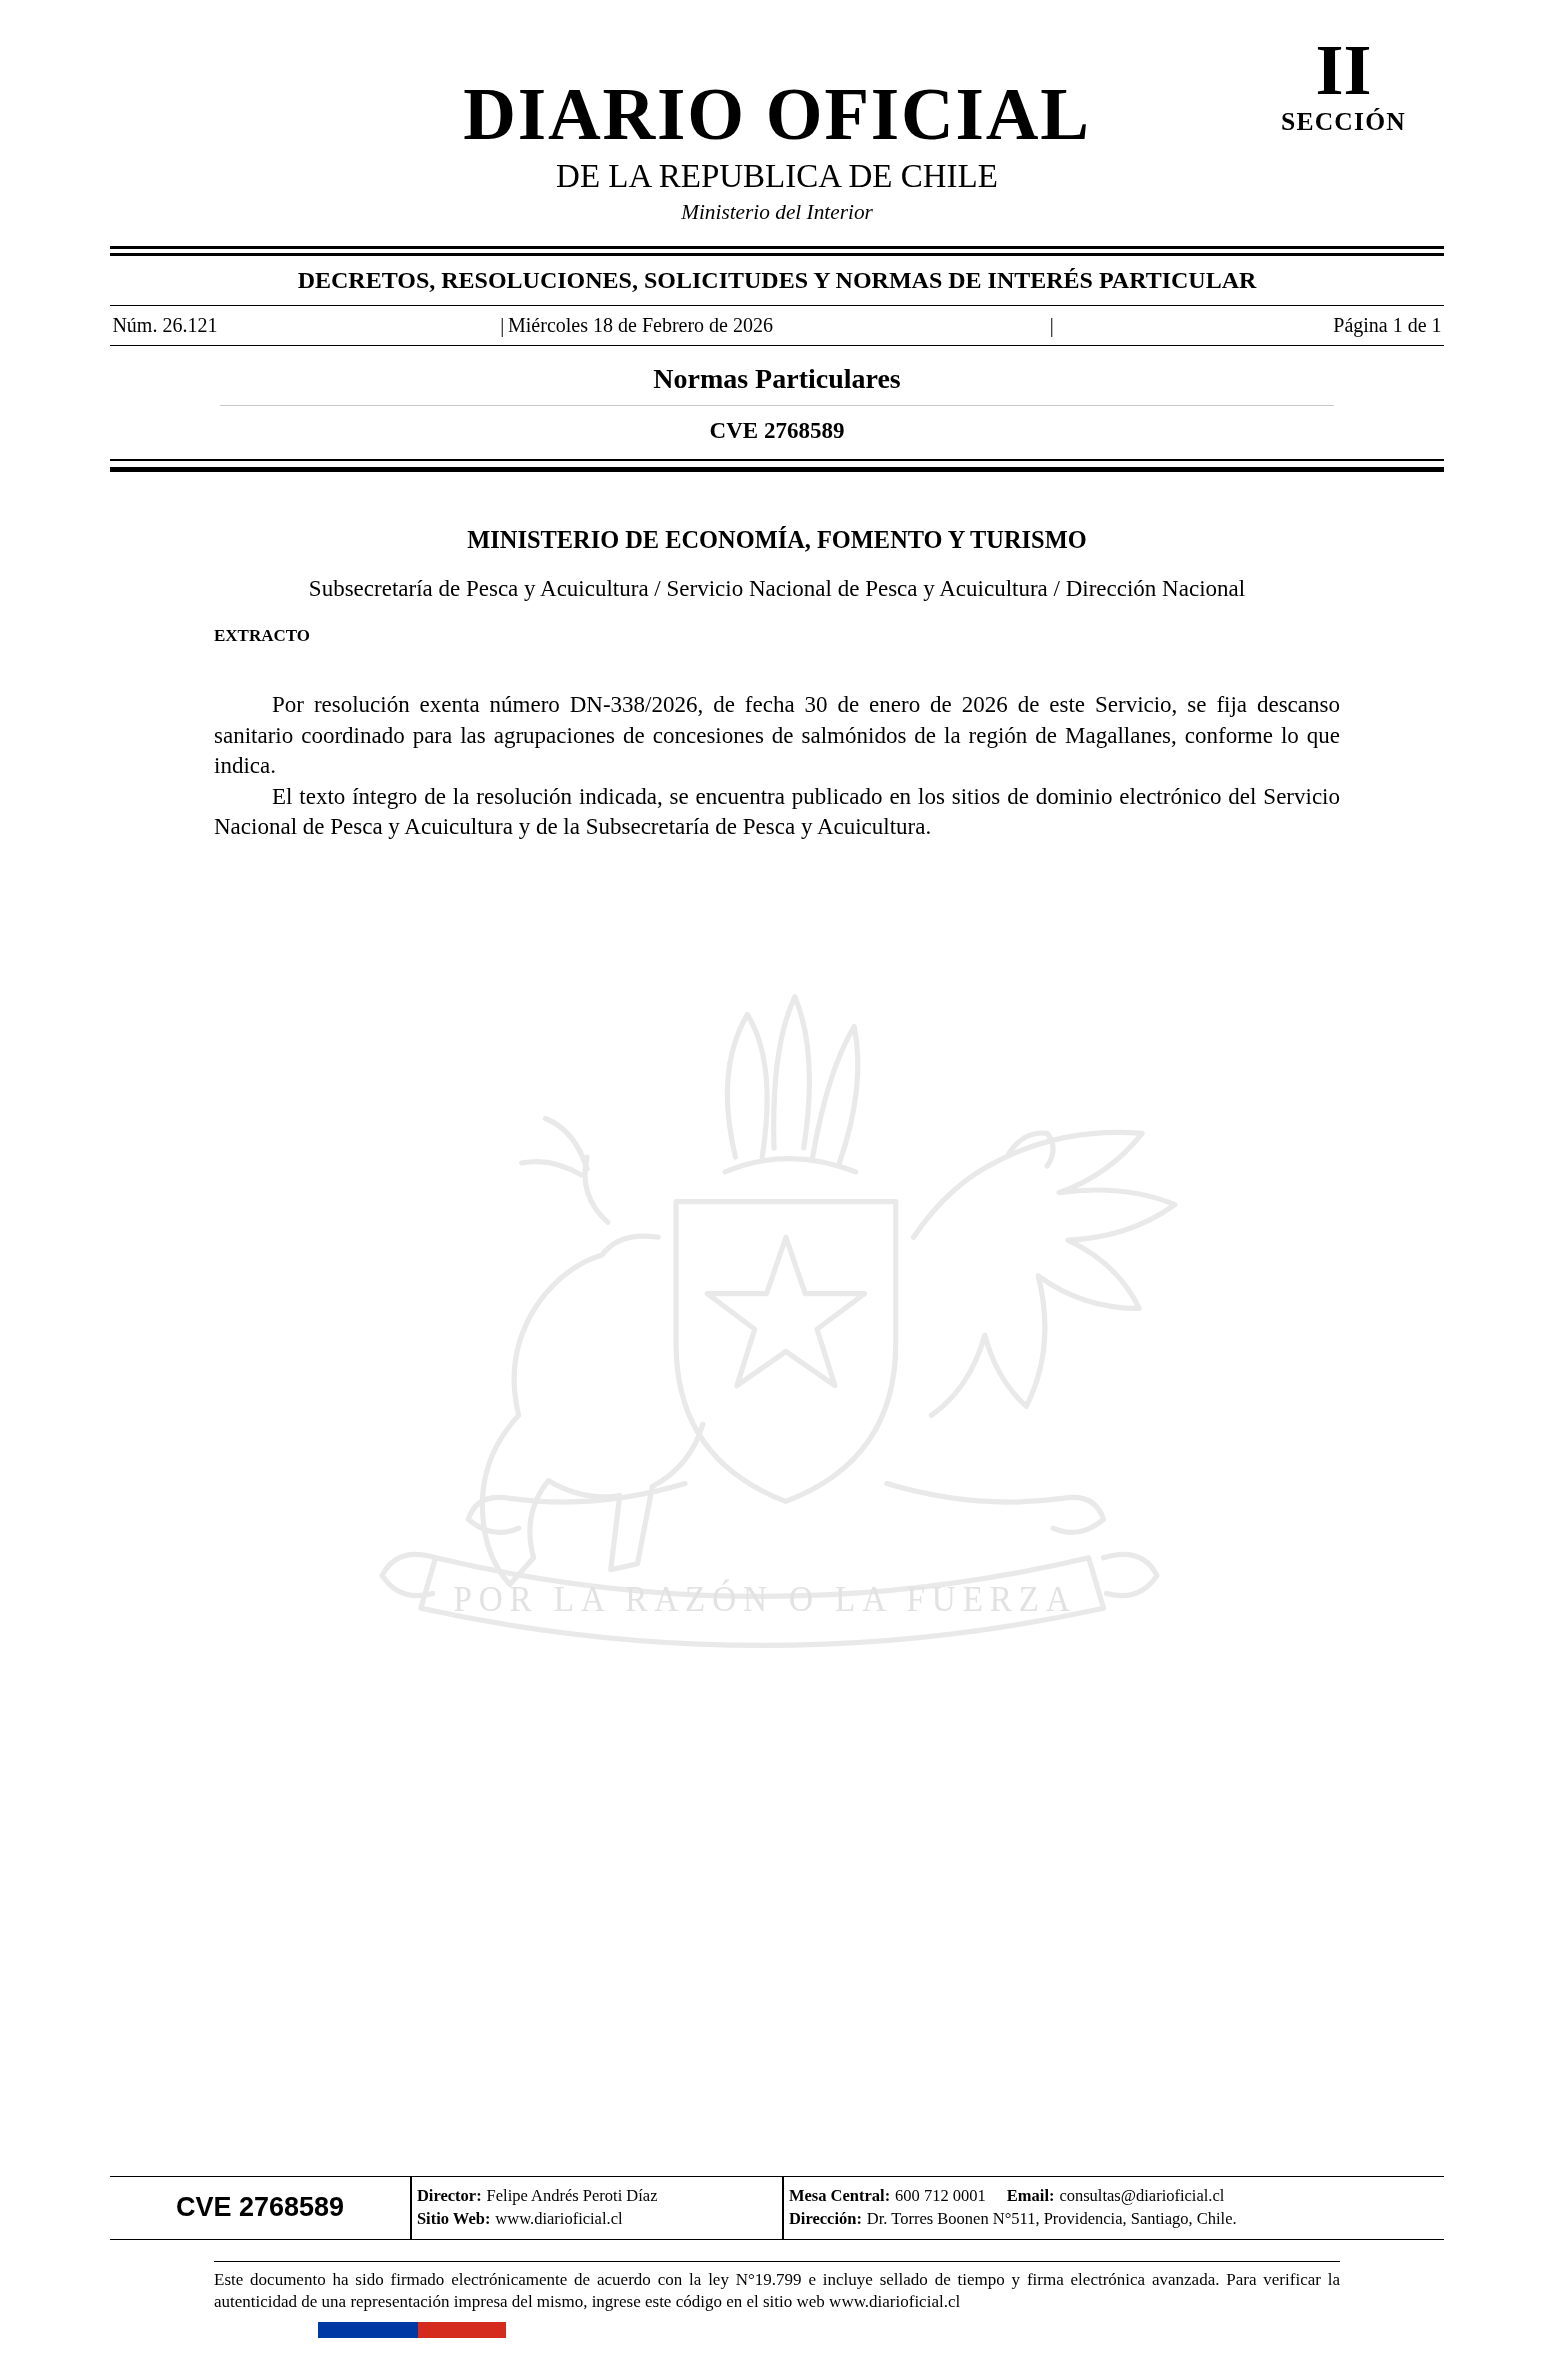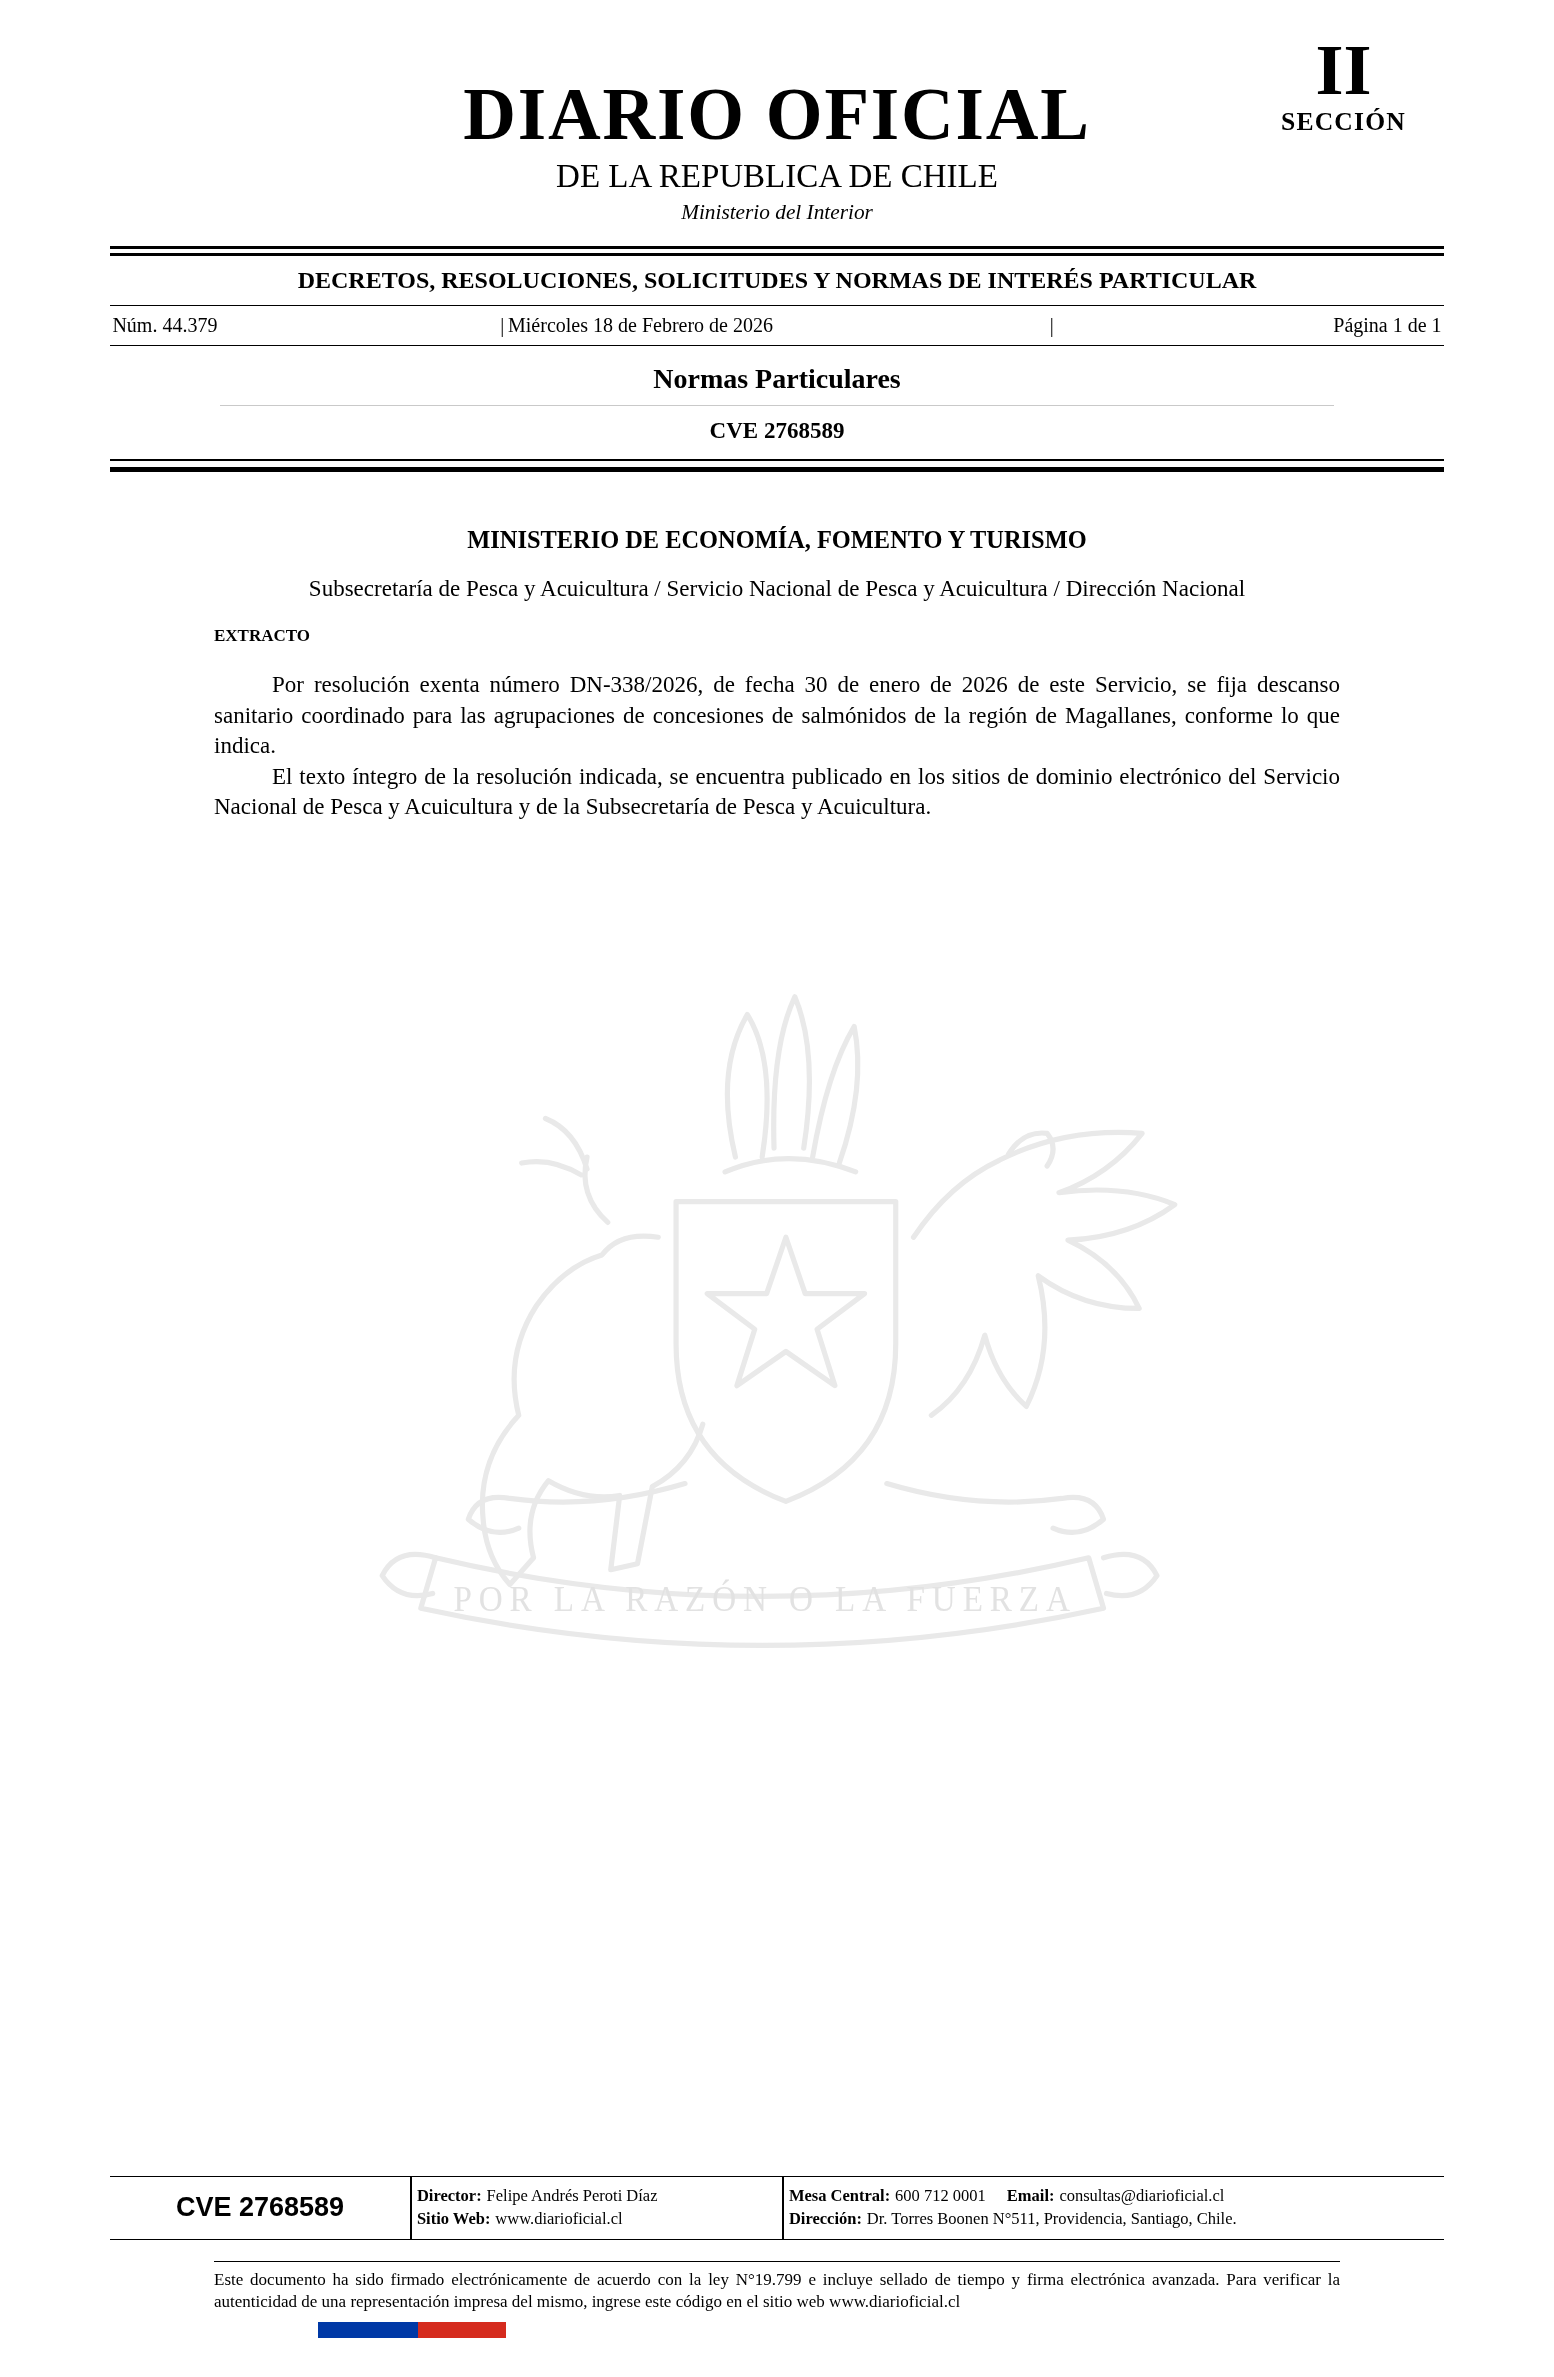--- a/index.html
+++ b/index.html
@@ -35,21 +35,21 @@
 
   .norm-title{font-size:28px;font-weight:bold;text-align:center;margin:17px 0 9.8px;}
   .cve-line{font-size:23px;font-weight:bold;text-align:center;margin:12.2px 0 14.6px;}
 
   
   .article{padding:54px 104px 0;}
   .article-ministry{font-size:24.4px;font-weight:bold;text-align:center;margin:0;}
   .article-subtitle{font-size:23px;text-align:center;margin:22px 0 0;}
   .article-heading{font-size:17px;font-weight:bold;text-align:left;margin:24.4px 0 0;}
   .article p.body{font-size:23px;line-height:1.33;text-align:justify;text-indent:58px;margin:0;}
-  .article p.body.first{margin-top:24px;}
+  .article p.body.first{margin-top:44px;}
   .article p.body.signature{margin-top:34px;}
 
   
   .watermark{
     position:absolute;top:975px;left:50%;transform:translateX(-50%);
     width:1128px;height:707px;z-index:-1;pointer-events:none;
   }
 
   
   .page-footer{position:absolute;left:110px;right:110px;bottom:39px;}
@@ -116,21 +116,21 @@
   </header>
 
   <div class="content">
     <div class="rule-double"></div>
 
     <div class="banner">DECRETOS, RESOLUCIONES, SOLICITUDES Y NORMAS DE INTERÉS PARTICULAR</div>
 
     <div class="rule-thin"></div>
 
     <div class="meta-row">
-      <span class="meta-left">Núm. 44.379</span>
+      <span class="meta-left">Núm. 26.121</span>
       <span class="meta-sep">|</span>
       <span class="meta-center">Miércoles 18 de Febrero de 2026</span>
       <span class="meta-sep">|</span>
       <span class="meta-right">Página 1 de 1</span>
     </div>
 
     <div class="rule-thin"></div>
 
     <h2 class="norm-title">Normas Particulares</h2>
 

